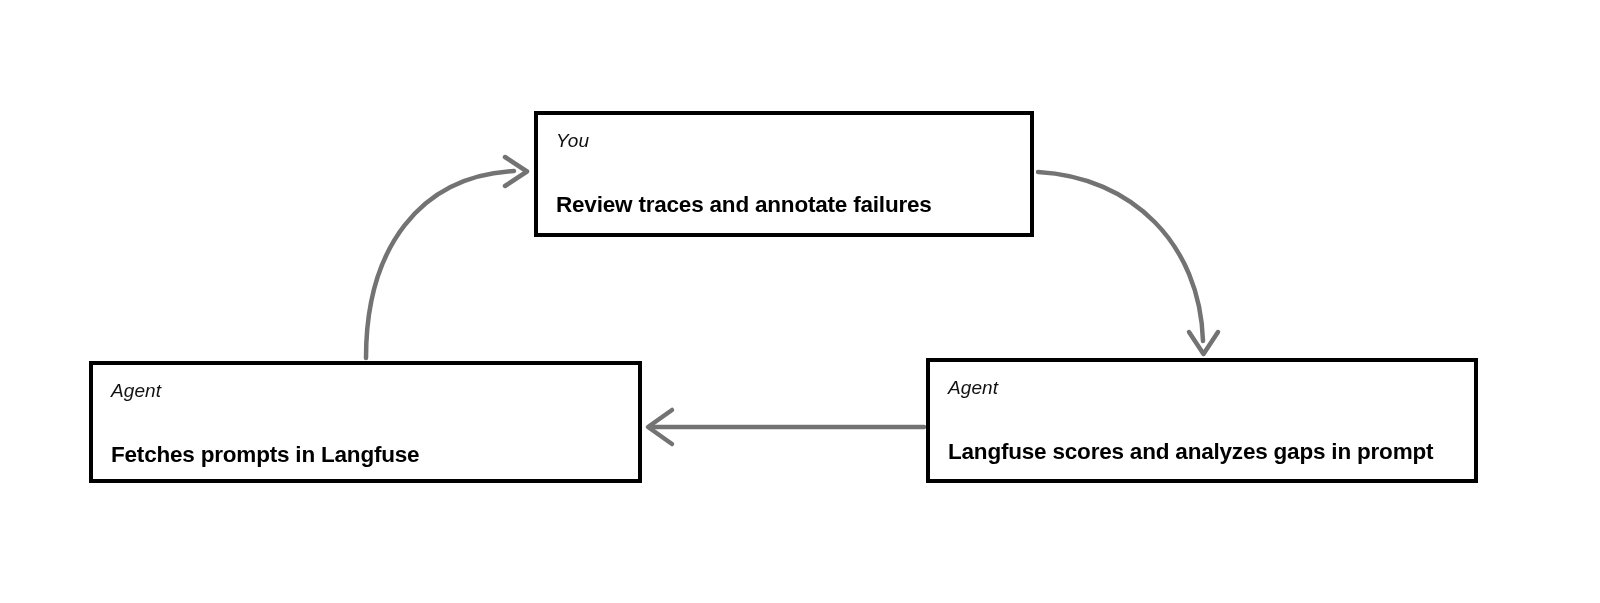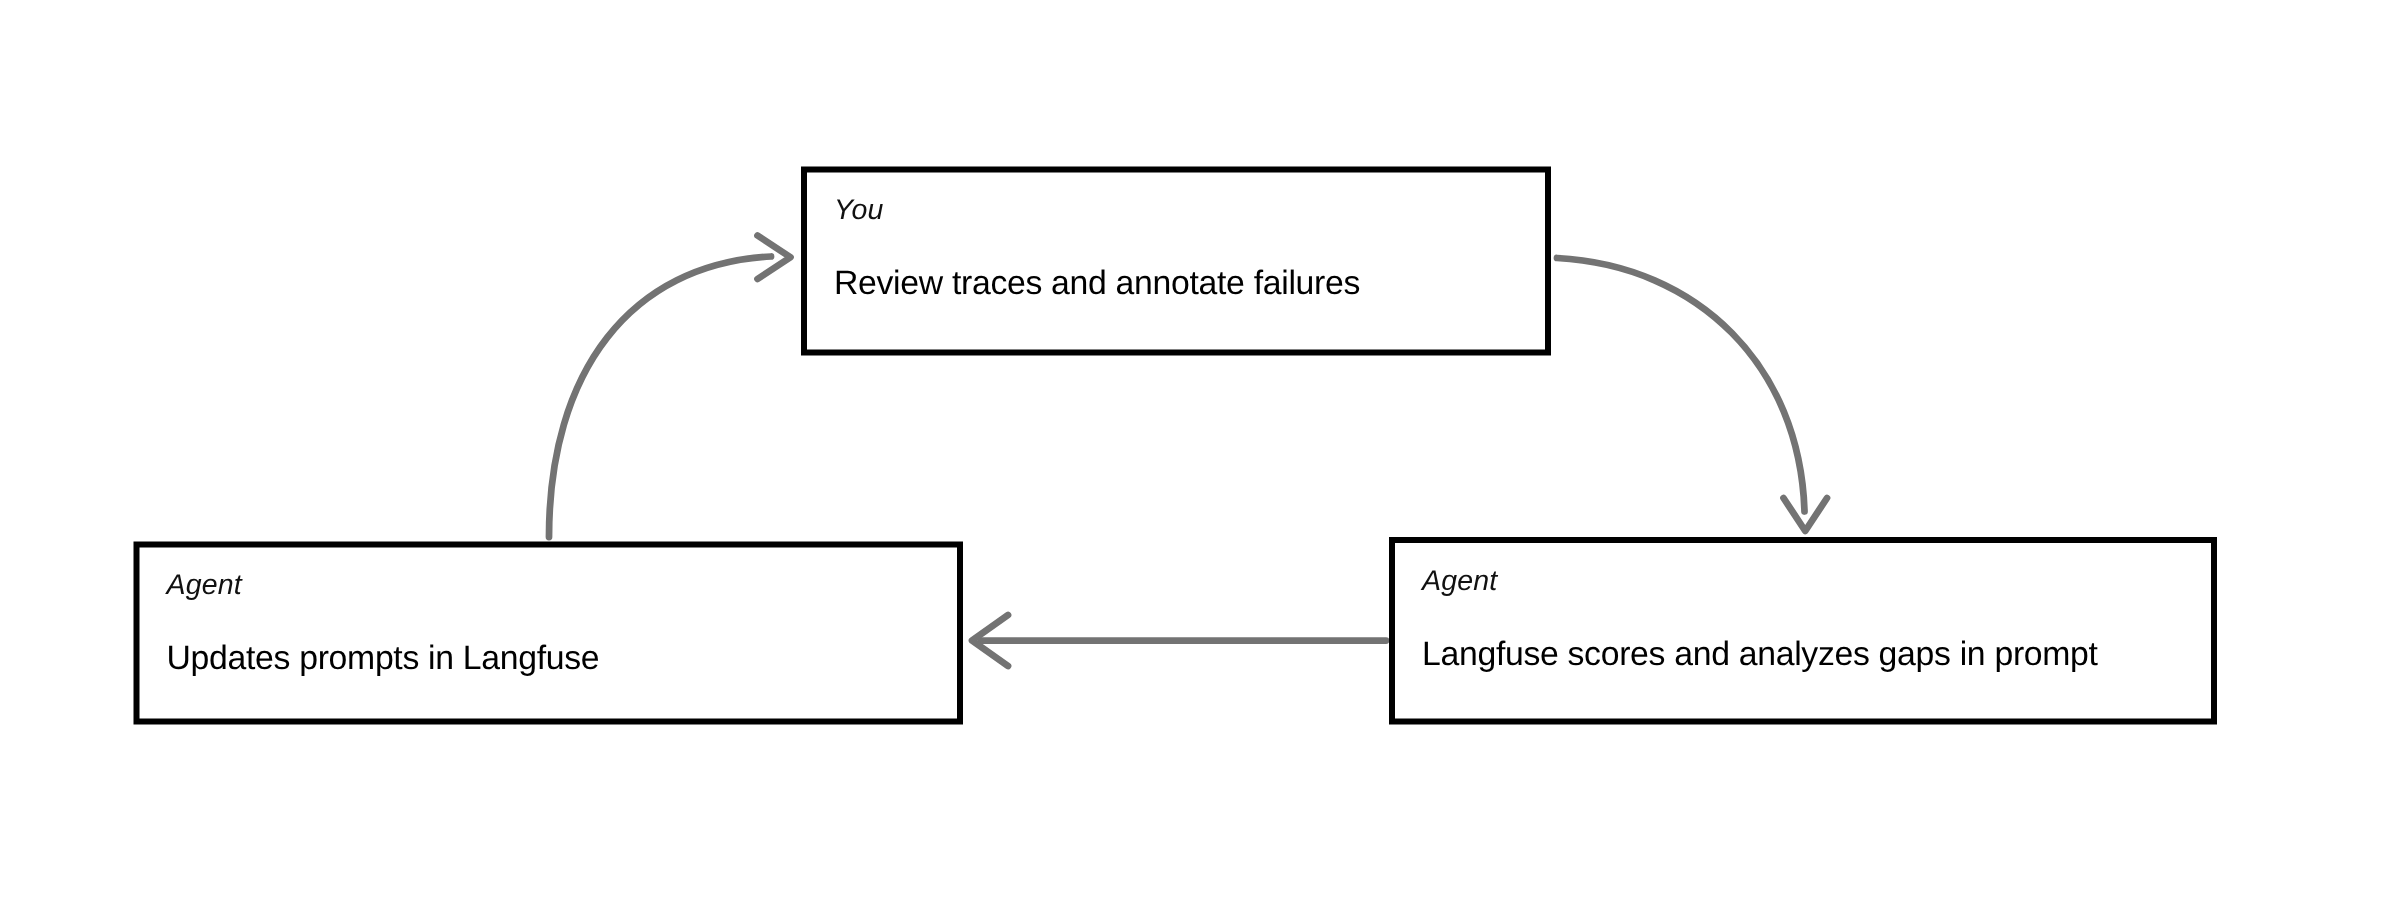--- a/index.html
+++ b/index.html
@@ -41,23 +41,23 @@
   }
   .node-role {
     font-size: 19px;
     font-style: italic;
     font-weight: 400;
     color: #111111;
     line-height: 1.1;
     letter-spacing: 0.1px;
   }
   .node-title {
-    margin-top: 24px;
+    margin-top: 40px;
     font-size: 22.5px;
-    font-weight: 400;
+    font-weight: 700;
     color: #000000;
     line-height: 1.15;
     letter-spacing: -0.2px;
     white-space: nowrap;
   }
   #node-you {
     left: 534px;
     top: 111px;
     width: 500px;
     height: 126px;
@@ -103,16 +103,16 @@
     <div class="node-title">Review traces and annotate failures</div>
   </div>
 
   <div class="node" id="node-agent-fetch">
     <div class="node-role">Agent</div>
     <div class="node-title">Langfuse scores and analyzes gaps in prompt</div>
   </div>
 
   <div class="node" id="node-agent-update">
     <div class="node-role">Agent</div>
-    <div class="node-title">Updates prompts in Langfuse</div>
+    <div class="node-title">Fetches prompts in Langfuse</div>
   </div>
 
 </div>
 
 </body></html>

